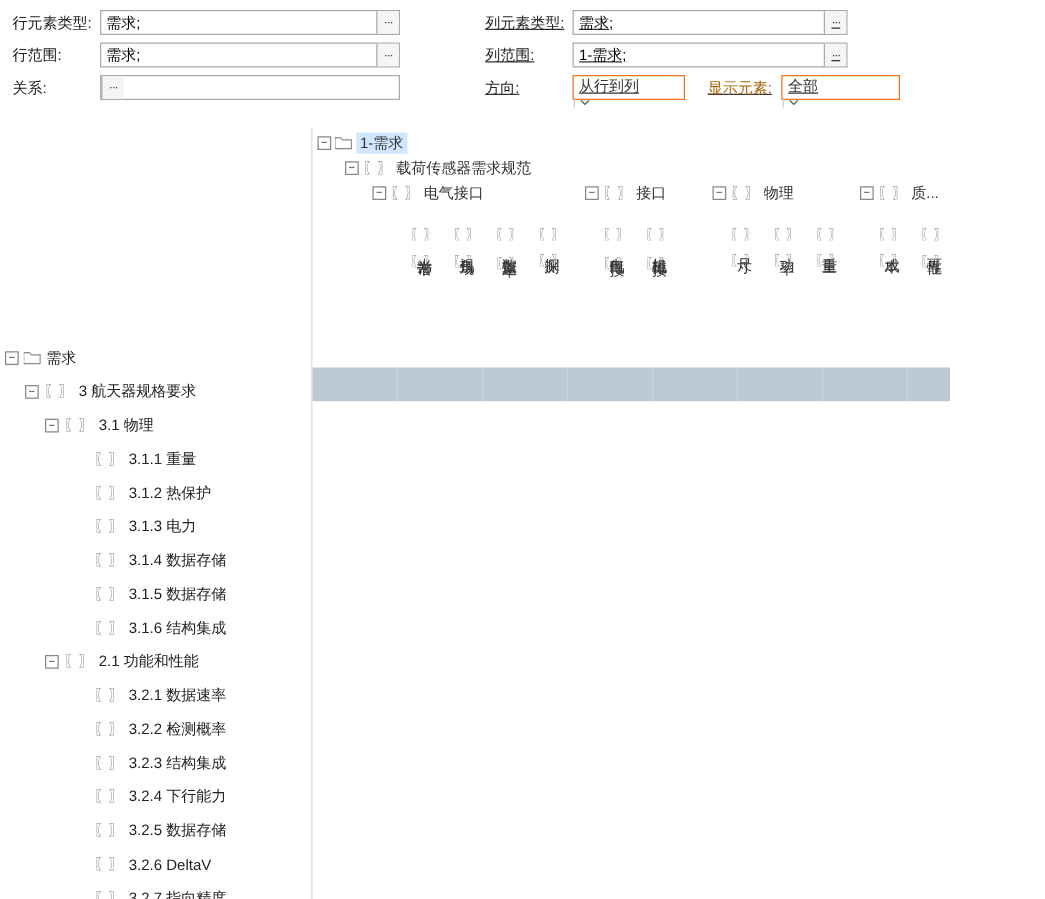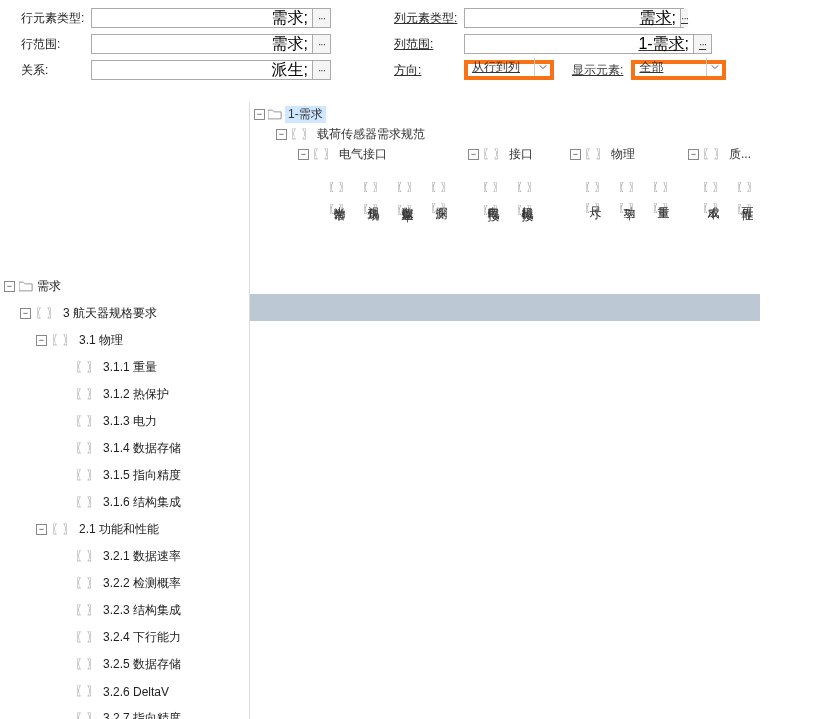--- a/index.html
+++ b/index.html
@@ -1,34 +1,34 @@
 <!DOCTYPE html>
 <html><head>
 <meta charset="utf-8">
 <style>
 * { box-sizing: border-box; margin: 0; padding: 0; font-family: "Microsoft YaHei", Arial, sans-serif; font-size: 12px; }
 body { background: #fff; color: #333; width: 836px; }
 
-.filter-panel { padding: 8px 10px 16px; margin-left: 11px; }
+.filter-panel { padding: 8px 10px 16px; }
 .filter-row { display: flex; align-items: center; margin-bottom: 6px; }
 .filter-group { display: flex; align-items: center; }
 .filter-group.left { width: 380px; }
 .filter-group.right { width: 440px; text-decoration: underline; }
 .filter-label { width: 70px; color: #222; }
 .filter-input-wrap { display: flex; align-items: center; border: 1px solid #aaa; height: 20px; width: 240px; }
-.filter-input { border: none; outline: none; flex: 1; padding: 0 4px; height: 18px; font-size: 16px; background: transparent; text-align: right; }
+.filter-input { border: none; outline: none; flex: 1; padding: 0 4px; height: 18px; font-size: 12px; background: transparent; }
 .filter-btn { width: 18px; height: 18px; border-left: 1px solid #aaa; display: flex; align-items: center; justify-content: center; cursor: pointer; background: #f5f5f5; }
 .filter-btn span { font-size: 10px; letter-spacing: -1px; }
-.select-wrap { border: 4px solid #f97316; height: 20px; display: flex; align-items: flex-end; }
+.select-wrap { border: 1px solid #f97316; height: 20px; display: flex; align-items: flex-start; flex-direction: column; }
 .select-wrap.narrow { width: 90px; }
 .select-wrap.wide { width: 95px; }
 .select-val { flex: 1; padding: 0 4px; }
 .select-arrow { width: 16px; height: 18px; border-left: 1px solid #ccc; display: flex; align-items: center; justify-content: center; cursor: pointer; }
 .select-arrow svg { width: 8px; height: 8px; }
-.display-label { margin-left: 18px; margin-right: 8px; color: #404040; }
+.display-label { margin-left: 18px; margin-right: 8px; color: #a16207; }
 
 .matrix { display: flex; }
 .left-pane { width: 250px; border-right: 1px solid #ddd; }
 .col-header-area { flex: 1; }
 
 .col-tree { padding: 6px 6px 0 6px; height: 165px; position: relative; }
 
 
 .ct-node { display: flex; align-items: center; gap: 3px; position: absolute; }
 .ct-toggle { width: 11px; height: 11px; border: 1px solid #888; display: flex; align-items: center; justify-content: center; font-size: 9px; line-height: 1; cursor: pointer; background: #fff; }
@@ -95,33 +95,32 @@
       <div class="filter-label">行范围:</div>
       <div class="filter-input-wrap">
         <input class="filter-input" value="需求;" style="">
         <div class="filter-btn">
             <span>···</span>
           </div>
       </div>
     </div>
     <div class="filter-group right">
       <div class="filter-label">列范围:</div>
-      <div class="filter-input-wrap" style="width:248px">
+      <div class="filter-input-wrap" style="width:220px">
         <input class="filter-input" value="1-需求;" style="">
         <div class="filter-btn">
             <span>···</span>
           </div>
       </div>
     </div>
   </div>
   <div class="filter-row">
     <div class="filter-group left">
       <div class="filter-label">关系:</div>
       <div class="filter-input-wrap">
-        <input class="filter-input" value="派生;" style="">
         <div class="filter-btn">
             <span>···</span>
           </div>
       </div>
     </div>
     <div class="filter-group right">
       <div class="filter-label">方向:</div>
       <div class="select-wrap narrow">
         <div class="select-val">从行到列</div>
         <div class="select-arrow">
@@ -183,21 +182,21 @@
           <span class="rt-label">3.1.3 电力</span>
         </div>
         <div class="rt-row indent-3">
           <div class="rt-placeholder"></div>
           <span class="rt-bracket">〖〗</span>
           <span class="rt-label">3.1.4 数据存储</span>
         </div>
         <div class="rt-row indent-3">
           <div class="rt-placeholder"></div>
           <span class="rt-bracket">〖〗</span>
-          <span class="rt-label">3.1.5 指向精度</span>
+          <span class="rt-label">3.1.5 数据存储</span>
         </div>
         <div class="rt-row indent-3">
           <div class="rt-placeholder"></div>
           <span class="rt-bracket">〖〗</span>
           <span class="rt-label">3.1.6 结构集成</span>
         </div>
         <div class="rt-row indent-2">
           <div class="rt-toggle">−</div>
           <span class="rt-bracket">〖〗</span>
           <span class="rt-label">2.1 功能和性能</span>

